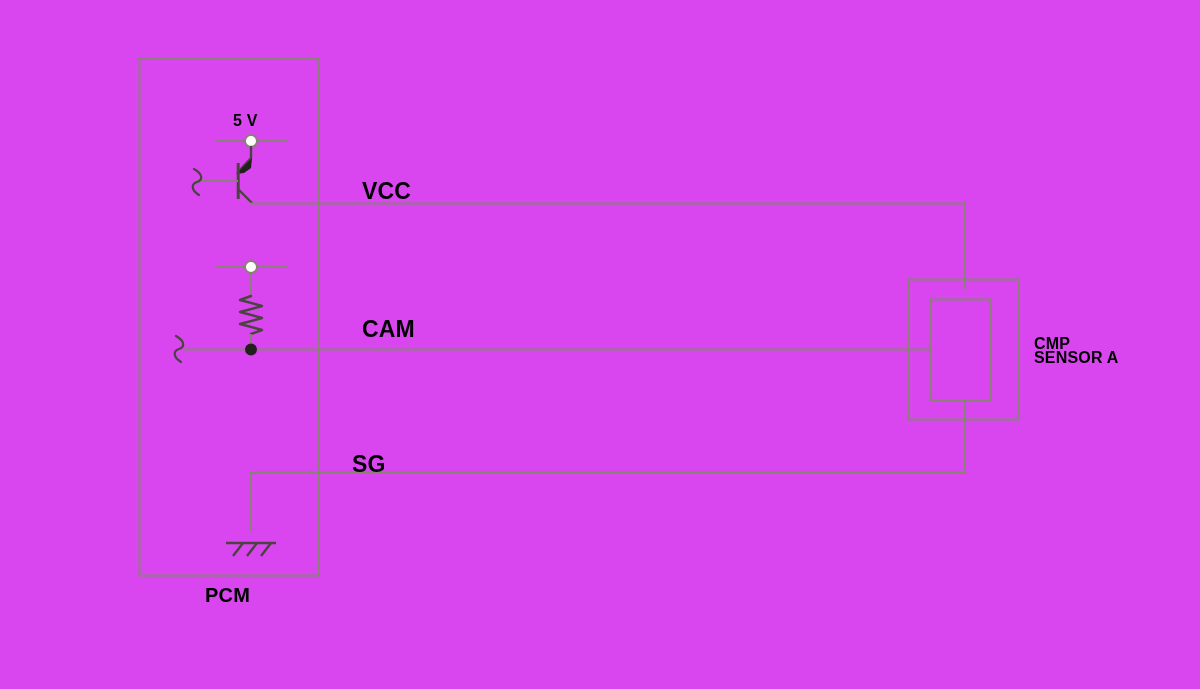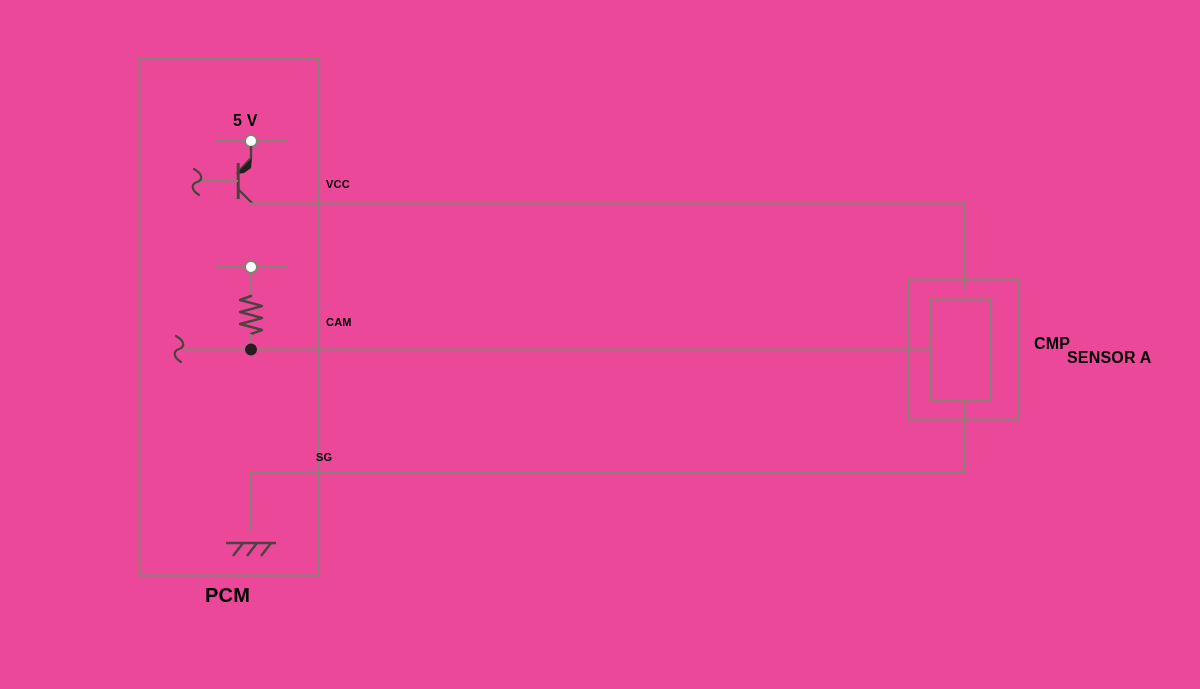--- a/index.html
+++ b/index.html
@@ -7,40 +7,40 @@
     padding: 0;
     background: #ffffff;
   }
   body {
     font-family: "Liberation Sans", sans-serif;
   }
   #diagram-root {
     position: relative;
     width: 1200px;
     height: 689px;
-    background: #ec4899;
+    background: #d946ef;
     overflow: hidden;
   }
   #schematic-svg {
     position: absolute;
     left: 0;
     top: 0;
     width: 1200px;
     height: 689px;
   }
   .lbl {
     position: absolute;
     font-family: "Liberation Sans", sans-serif;
     font-weight: bold;
     color: #000000;
     white-space: pre;
     line-height: 1.18;
     letter-spacing: 0.2px;
   }
-  .lbl-terminal { font-size: 11px; }
+  .lbl-terminal { font-size: 23px; margin-left: 36px; }
   .lbl-supply   { font-size: 16px; }
   .lbl-module   { font-size: 20px; }
   .lbl-device   { font-size: 16px; }
 </style>
 </head>
 <body>
 
 <div id="diagram-root">
 
   <svg id="schematic-svg" viewBox="0 0 1200 689" xmlns="http://www.w3.org/2000/svg">
@@ -95,15 +95,15 @@
   <div class="lbl lbl-terminal" style="left:326px; top:178px;">VCC</div>
 
   <div class="lbl lbl-terminal" style="left:326px; top:316px;">CAM</div>
 
   <div class="lbl lbl-terminal" style="left:316px; top:451px;text-align:center;">SG</div>
 
   <div class="lbl lbl-module" style="left:205px; top:584px;">PCM</div>
 
   <div class="lbl lbl-device" style="left:1034px; top:335px;">CMP</div>
 
-  <div class="lbl lbl-device" style="left:1034px; top:349px;margin-left:33px;">SENSOR A</div>
+  <div class="lbl lbl-device" style="left:1034px; top:349px;">SENSOR A</div>
 
 </div>
 
 </body></html>

